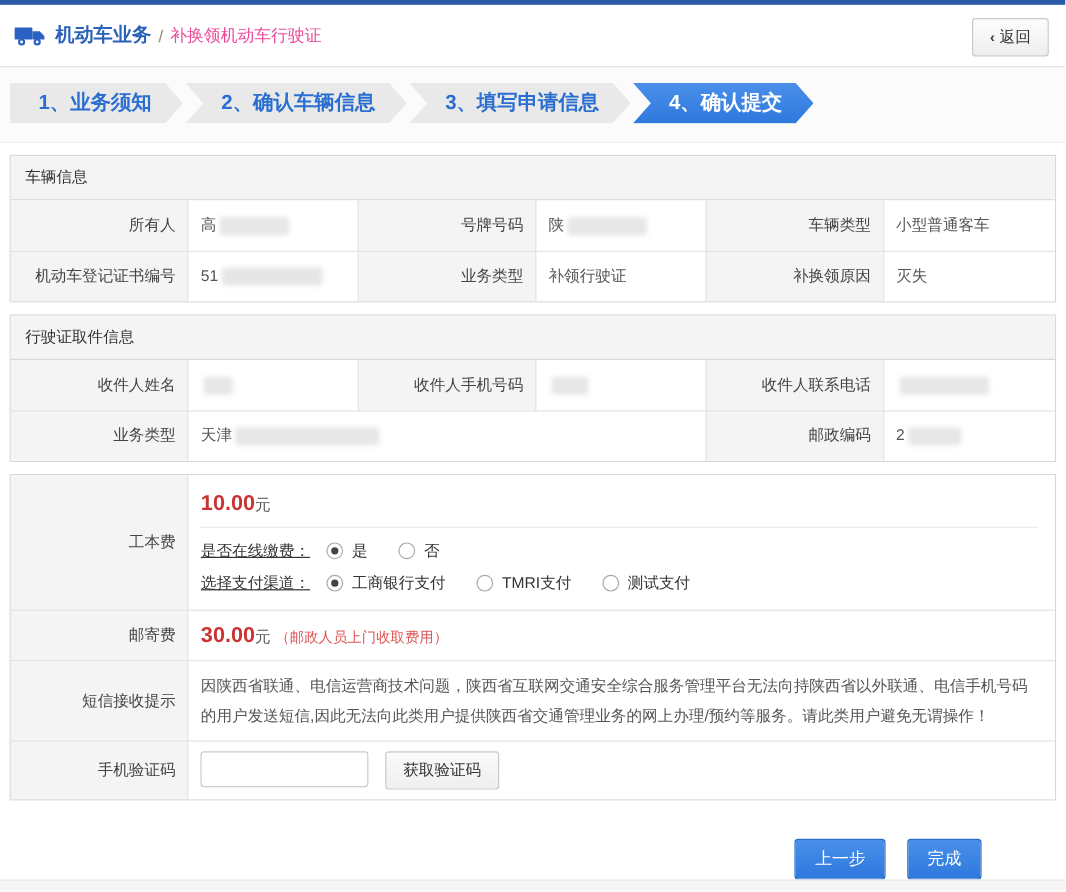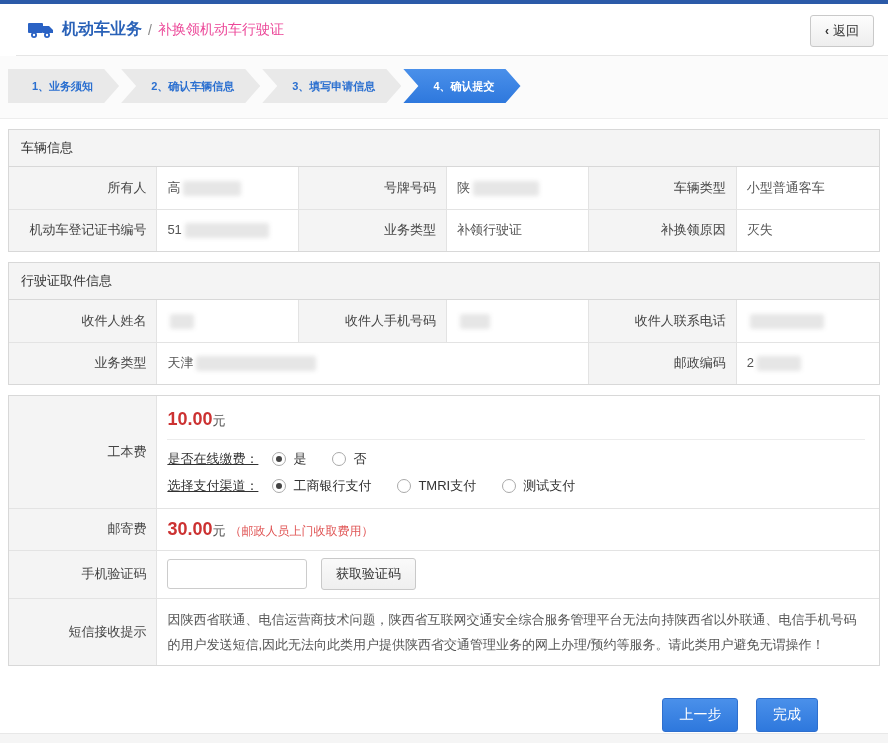--- a/index.html
+++ b/index.html
@@ -7,38 +7,38 @@
   body {
     font-family: "Liberation Sans", "DejaVu Sans", sans-serif;
     background: #f5f5f5;
     color: #444;
     font-size: 13px;
   }
   .page { width: 888px; height: 743px; background: #fff; position: relative; overflow: hidden; }
   .topbar { height: 4px; background: #2b5aa8; }
 
   
-  .header { position: relative; height: 52px; border-bottom: 1px solid #e5e5e5; display: flex; align-items: center; padding-left: 12px; margin-left: 16px; }
+  .header { position: relative; height: 52px; border-bottom: 1px solid #e5e5e5; display: flex; align-items: center; padding-left: 12px; }
   .truck { width: 26px; height: 20px; margin-right: 8px; flex: 0 0 auto; }
   .crumb-main { color: #2a62b8; font-size: 16px; font-weight: bold; }
   .crumb-sep { color: #888; margin: 0 6px; font-size: 14px; }
   .crumb-sub { color: #ec4899; font-size: 14px; }
   .back-btn {
     position: absolute; right: 14px; top: 11px;
     background: linear-gradient(#fdfdfd, #eeeeee);
     border: 1px solid #c9c9c9; border-radius: 3px;
     padding: 6px 14px; font-size: 13px; color: #333; cursor: pointer;
   }
   .back-btn .chev { font-weight: bold; margin-right: 4px; font-size: 12px; }
 
   
   .steps { padding: 13px 8px 15px 8px; background: #fbfbfb; border-bottom: 1px solid #ededed; display: flex; }
   .step {
     height: 34px; line-height: 34px; text-align: center;
-    background: #e9e9e9; color: #2a6fd0; font-size: 11px; font-weight: bold;
+    background: #e9e9e9; color: #2a6fd0; font-size: 17px; font-weight: bold;
     padding: 0 26px 15px 30px; margin-right: 2px;
     clip-path: polygon(0 0, calc(100% - 15px) 0, 100% 50%, calc(100% - 15px) 100%, 0 100%, 15px 50%);
   }
   .step.first { clip-path: polygon(0 0, calc(100% - 15px) 0, 100% 50%, calc(100% - 15px) 100%, 0 100%); padding-left: 24px; }
   .step.active { background: linear-gradient(#4a90ea, #2e78dd); color: #fff; }
 
   
   .content { padding: 10px 8px 0 8px; }
   .section { border: 1px solid #d8d8d8; margin-bottom: 10px; }
   .section-title { background: #f4f4f4; border-bottom: 1px solid #d8d8d8; padding: 9px 12px; color: #333; font-size: 13px; }
@@ -209,30 +209,30 @@
             </div>
           </td>
         </tr>
         <tr>
           <td class="lbl">邮寄费</td>
           <td class="val">
             <span class="fee-amount">30.00</span><span class="fee-unit">元</span><span class="fee-note">（邮政人员上门收取费用）</span>
           </td>
         </tr>
         <tr>
+          <td class="lbl" style="height:64px">短信接收提示</td>
+          <td class="val sms-text">因陕西省联通、电信运营商技术问题，陕西省互联网交通安全综合服务管理平台无法向持陕西省以外联通、电信手机号码的用户发送短信,因此无法向此类用户提供陕西省交通管理业务的网上办理/预约等服务。请此类用户避免无谓操作！</td>
+        </tr>
+        <tr>
           <td class="lbl" style="height:48px">手机验证码</td>
           <td class="val">
             <input class="captcha-input" type="text" value="" style="">
             <button class="captcha-btn">获取验证码</button>
           </td>
         </tr>
-        <tr>
-          <td class="lbl" style="height:64px">短信接收提示</td>
-          <td class="val sms-text">因陕西省联通、电信运营商技术问题，陕西省互联网交通安全综合服务管理平台无法向持陕西省以外联通、电信手机号码的用户发送短信,因此无法向此类用户提供陕西省交通管理业务的网上办理/预约等服务。请此类用户避免无谓操作！</td>
-        </tr>
       </tbody>
         </table>
     </div>
 
     <div class="footer">
       <button class="btn-blue">上一步</button>
       <button class="btn-blue">完成</button>
     </div>
   </div>
 

